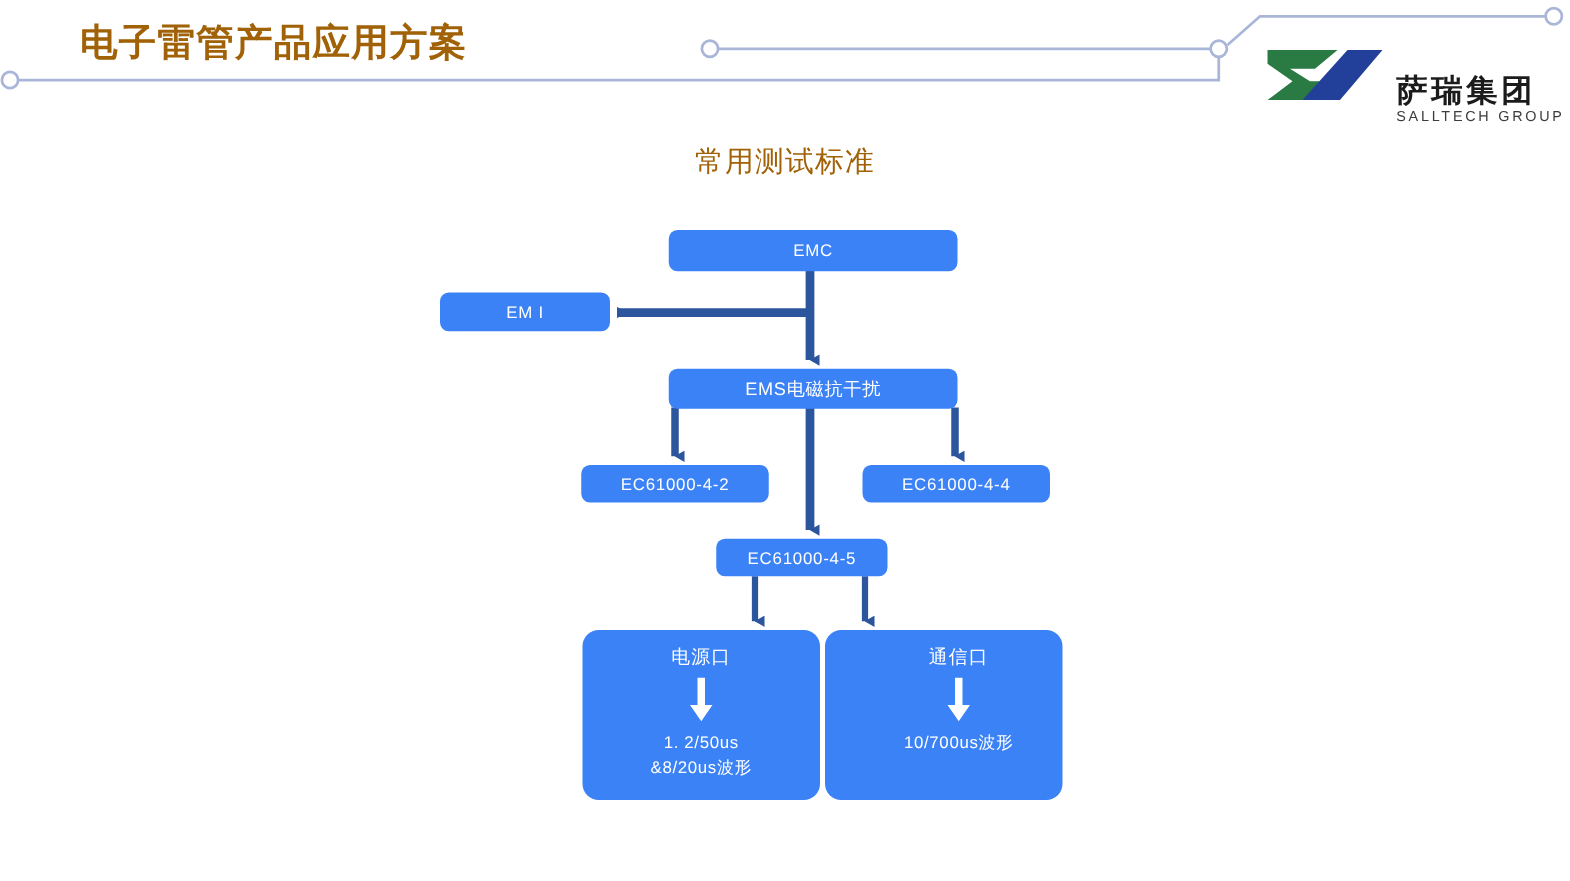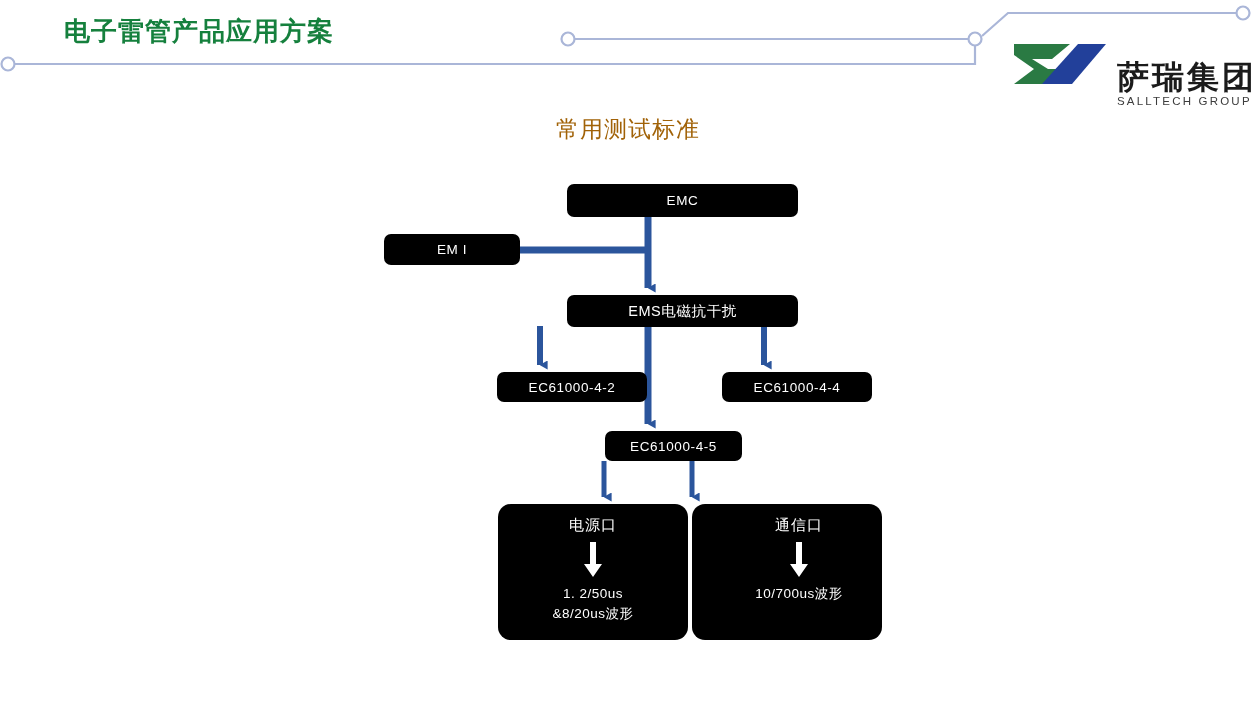--- a/index.html
+++ b/index.html
@@ -19,45 +19,45 @@
   #header-deco {
     position: absolute;
     left: 0; top: 0;
     width: 1256px; height: 90px;
     pointer-events: none;
   }
   #page-title {
     position: absolute;
     left: 64px;
     top: 14px;
-    font-size: 26px;
+    font-size: 30px;
     font-weight: bold;
     letter-spacing: 1px;
-    color: #15803d;
+    color: #a16207;
     white-space: nowrap;
   }
 
   
   #brand {
     position: absolute;
     left: 1012px;
     top: 20px;
     display: flex;
     align-items: center;
     gap: 9px;
   }
   #brand-mark { display:block; }
   #brand-text {
     display: flex;
     flex-direction: column;
     justify-content: center;
     line-height: 1;
   }
   #brand-cn {
-    font-size: 32px;
+    font-size: 25px;
     font-weight: bold;
     color: #1b1b1b;
     letter-spacing: 3px;
     white-space: nowrap;
     margin-top: 41px;
   }
   #brand-en {
     font-size: 11.5px;
     color: #3c3c3c;
     letter-spacing: 2.2px;
@@ -85,31 +85,30 @@
   }
   #arrow-layer {
     position: absolute;
     left: 0; top: 0;
     width: 1256px; height: 705px;
     pointer-events: none;
   }
 
   .node {
     position: absolute;
-    background: #000000;
+    background: #3b82f6;
     color: #ffffff;
     border-radius: 7px;
     display: flex;
     align-items: center;
     justify-content: center;
     text-align: center;
     font-size: 13.5px;
     letter-spacing: .6px;
     box-sizing: border-box;
-    margin-left: 32px;
   }
   .node.big {
     border-radius: 13px;
     flex-direction: column;
     justify-content: flex-start;
     padding-top: 12px;
   }
   .node .line1 {
     font-size: 15px;
     letter-spacing: 1px;

